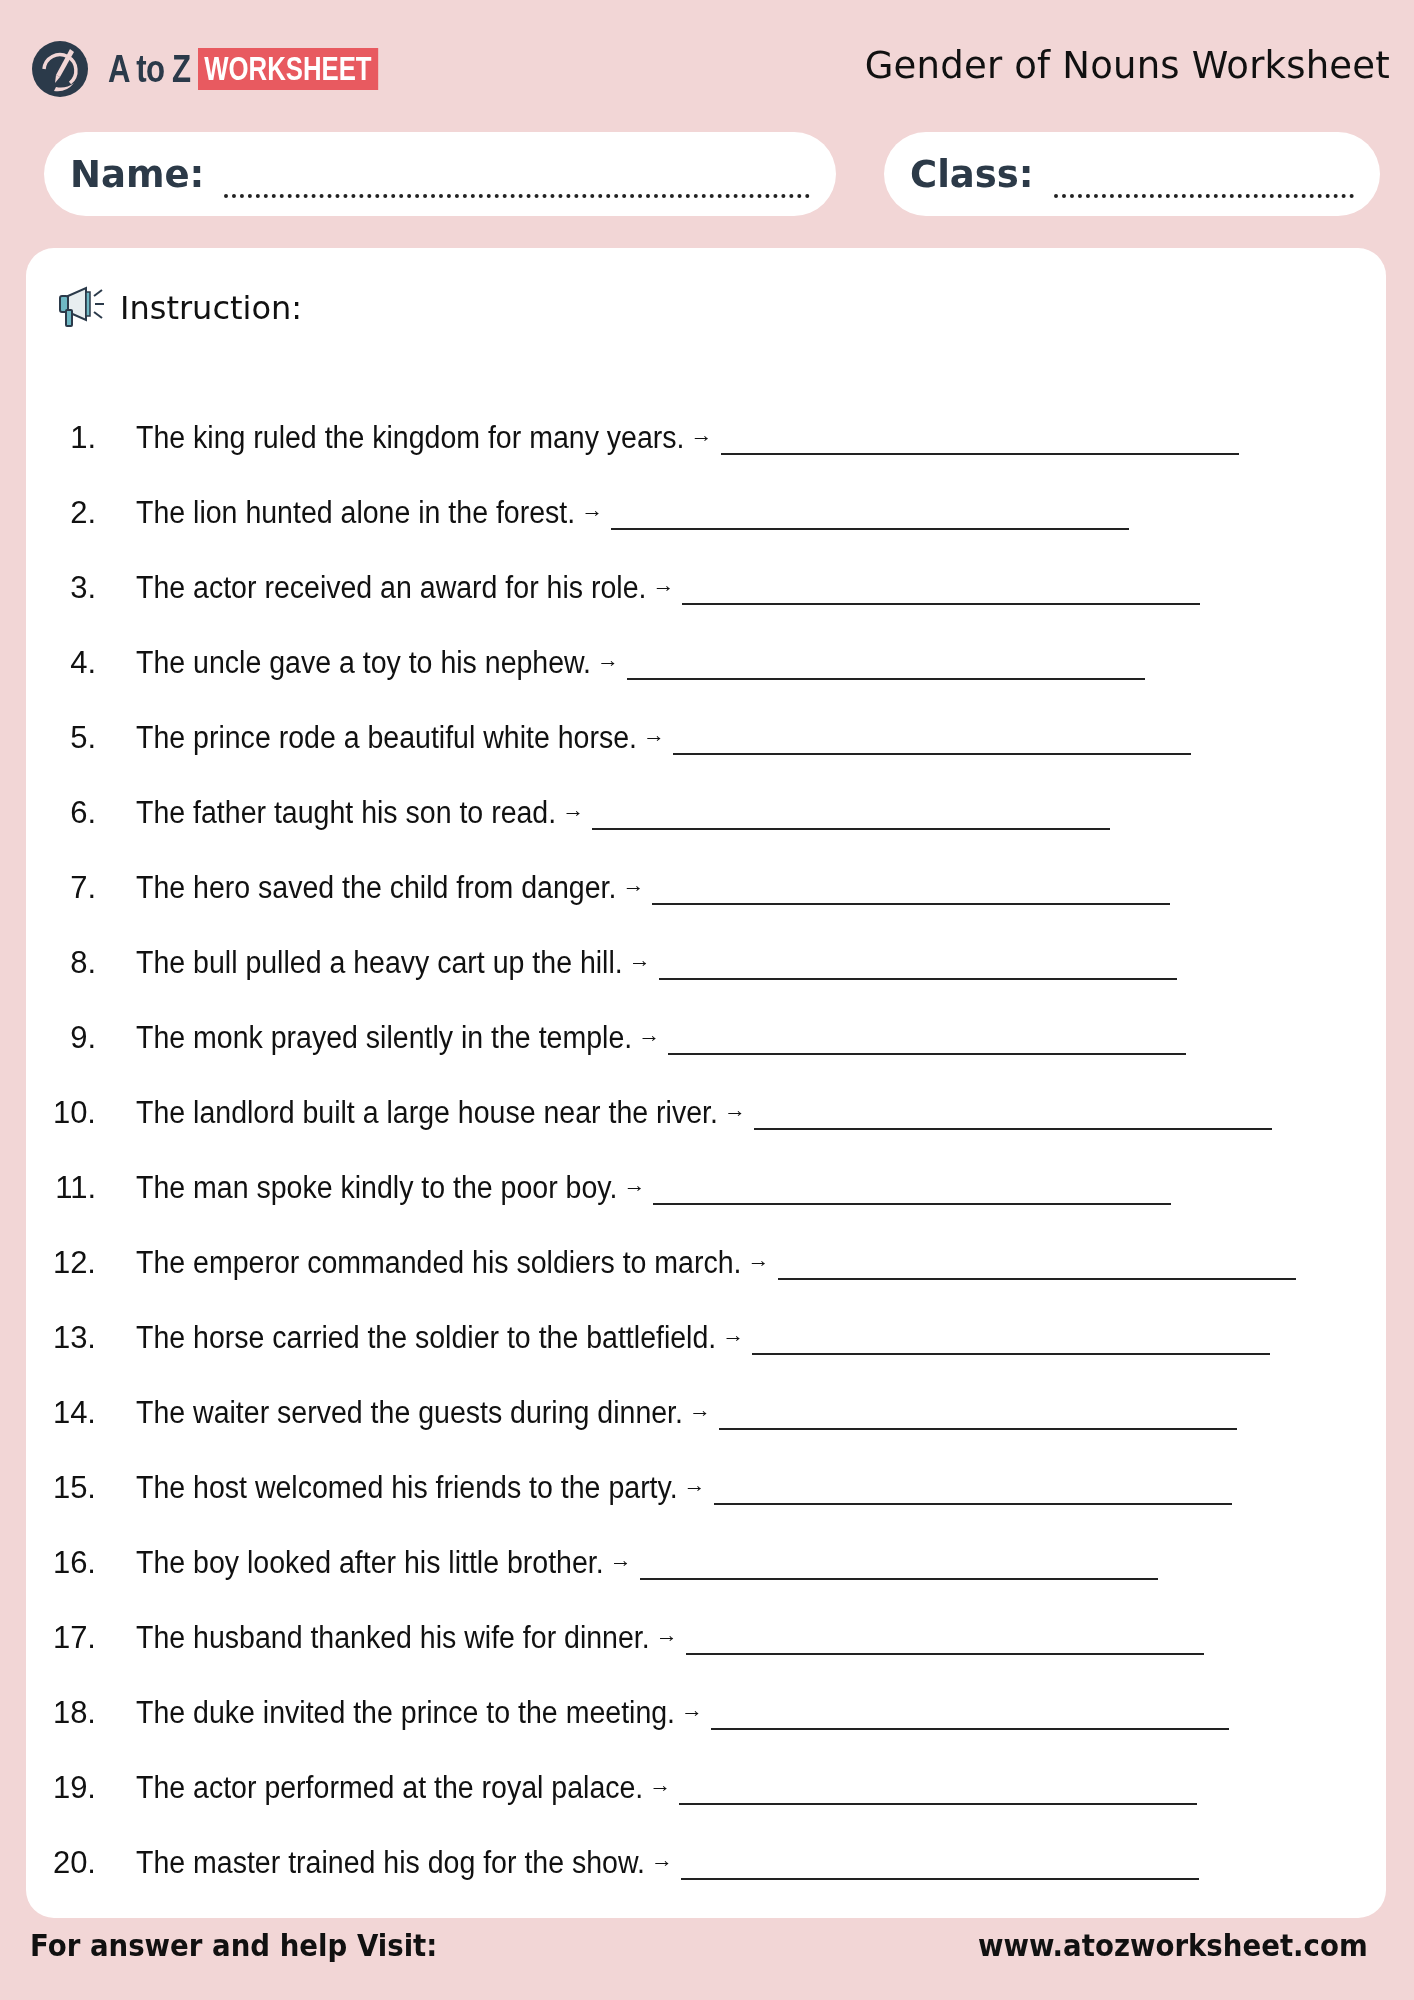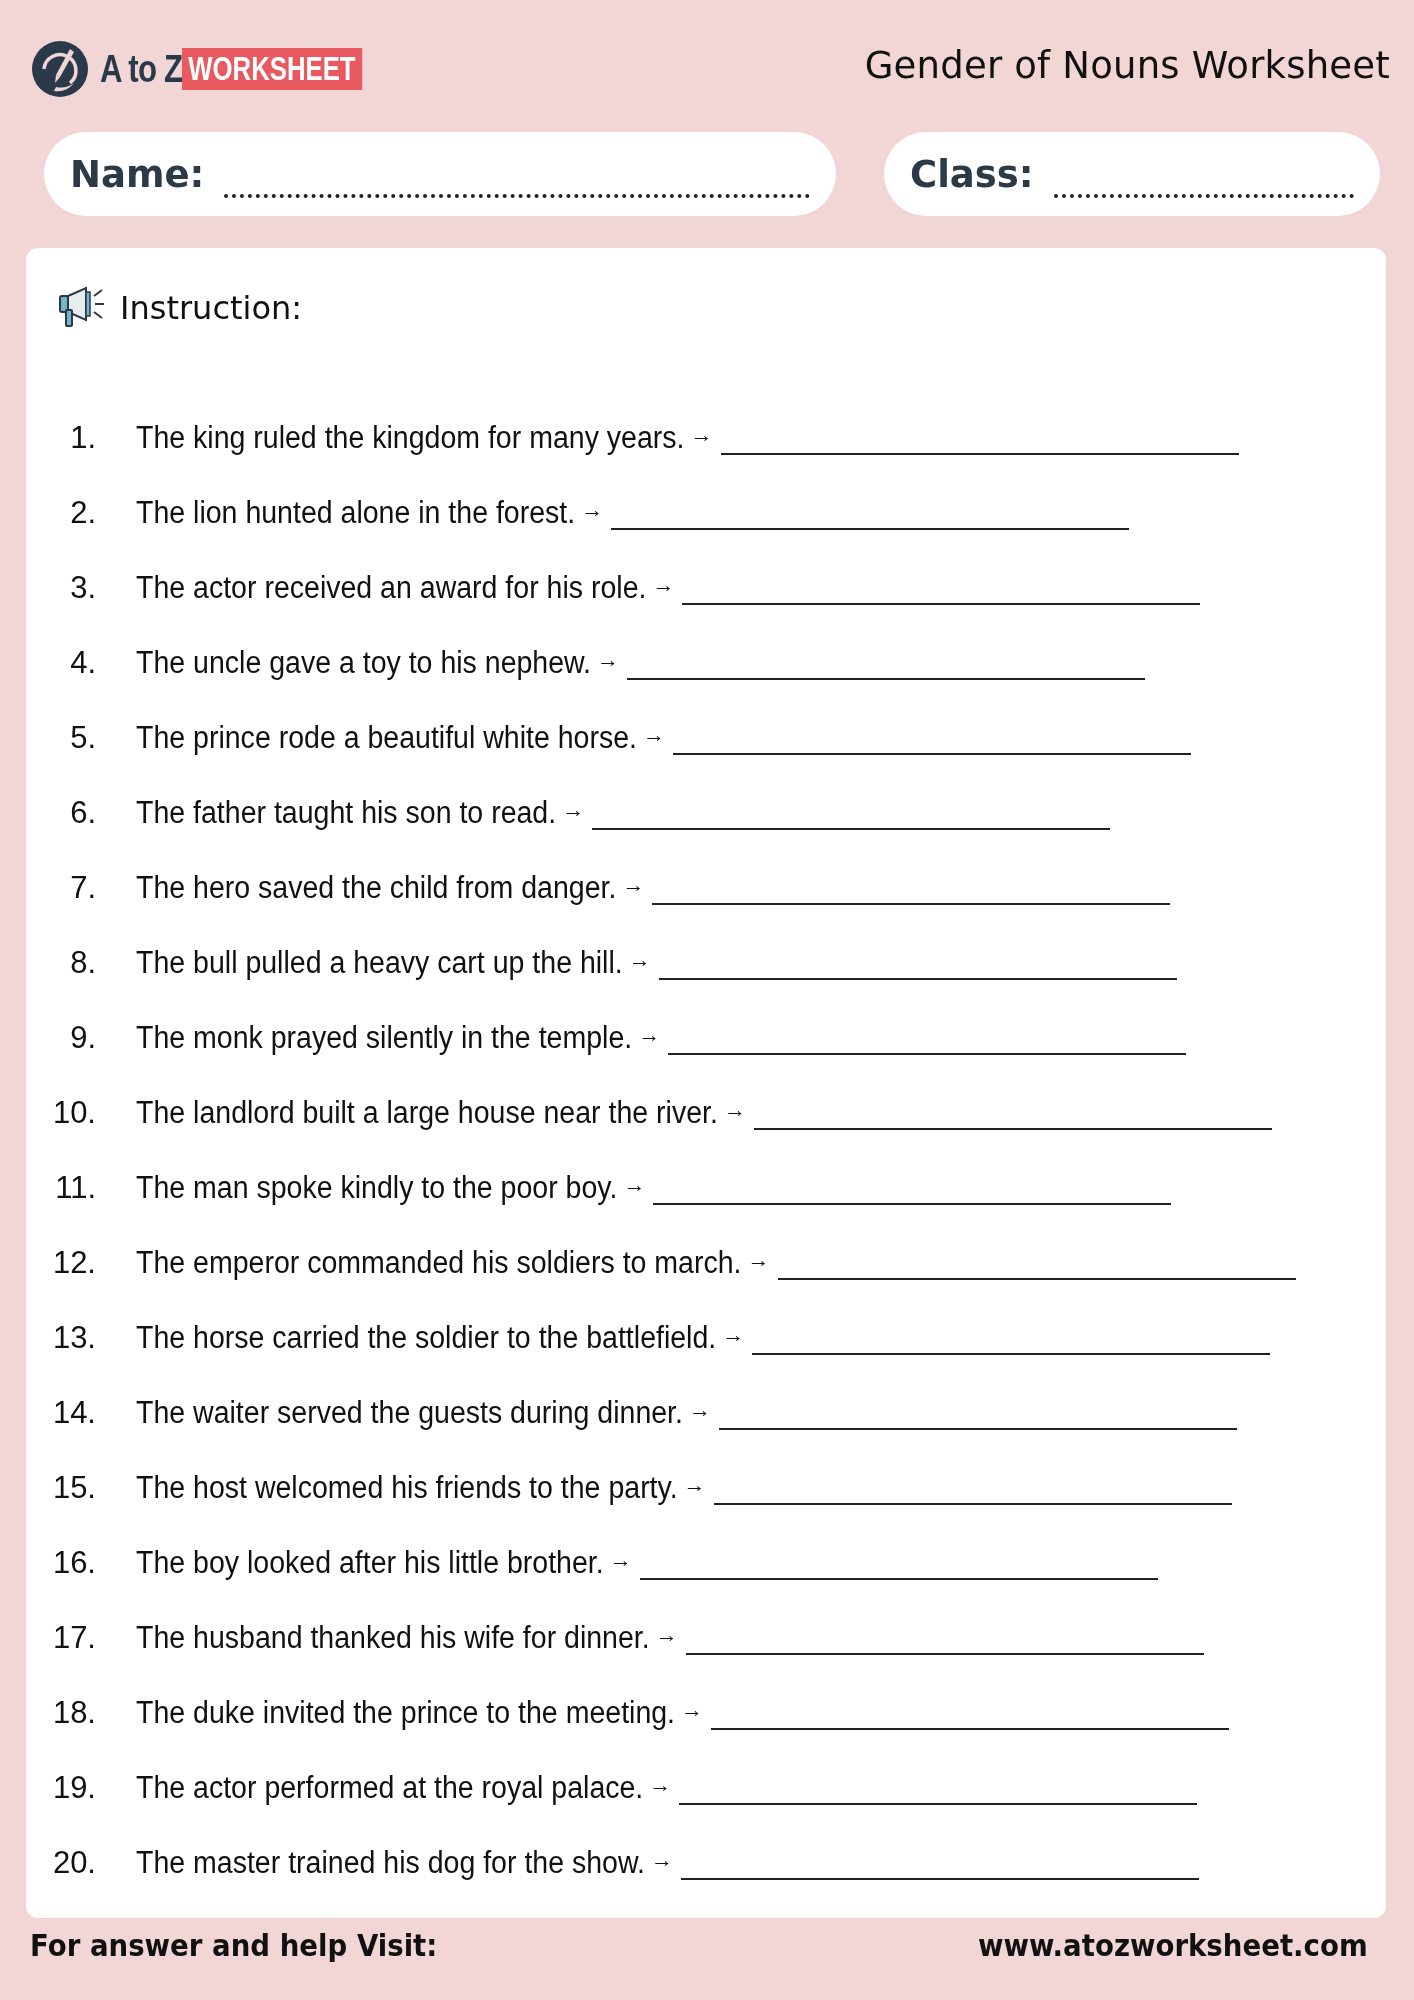--- a/index.html
+++ b/index.html
@@ -6,21 +6,21 @@
   body {
     width: 1414px; height: 2000px;
     background: #f2d6d6;
     position: relative;
     overflow: hidden;
     font-family: "Liberation Sans", "DejaVu Sans", sans-serif;
     color: #111;
   }
   .logo {
     position: absolute; left: 30px; top: 38px;
-    display: flex; align-items: center; height: 62px;
+    display: flex; align-items: center; height: 62px; gap: 8px;
   }
   .logo-icon { width: 60px; height: 60px; margin-right: 10px; }
   .logo-atoz {
     font-family: "Liberation Sans", sans-serif;
     font-weight: bold; font-size: 38px; color: #2b3a4a;
     letter-spacing: -1px; transform: scaleX(0.82); transform-origin: left center;
     margin-right: -18px;
   }
   .logo-badge {
     background: #e85a60; color: #fff;
@@ -48,21 +48,21 @@
     font-weight: bold; font-size: 37px; color: #2c3a48;
     margin-right: 20px;
   }
   .field-dots {
     flex: 1; height: 30px; margin-bottom: -14px;
     border-bottom: 4px dotted #222;
   }
   .panel {
     position: absolute; left: 26px; top: 248px;
     width: 1360px; height: 1670px;
-    background: #fff; border-radius: 12px;
+    background: #fff; border-radius: 28px;
   }
   .instruction {
     position: absolute; left: 30px; top: 38px; right: 60px;
     display: flex; align-items: flex-start;
     font-family: "DejaVu Sans", sans-serif;
     font-size: 32px; line-height: 45px;
   }
   .megaphone { width: 52px; height: 44px; margin-right: 12px; flex: none; margin-top: 0; }
   .instr-label { font-weight: normal; margin-right: 14px; white-space: nowrap; }
   .instr-text { flex: 1; }

